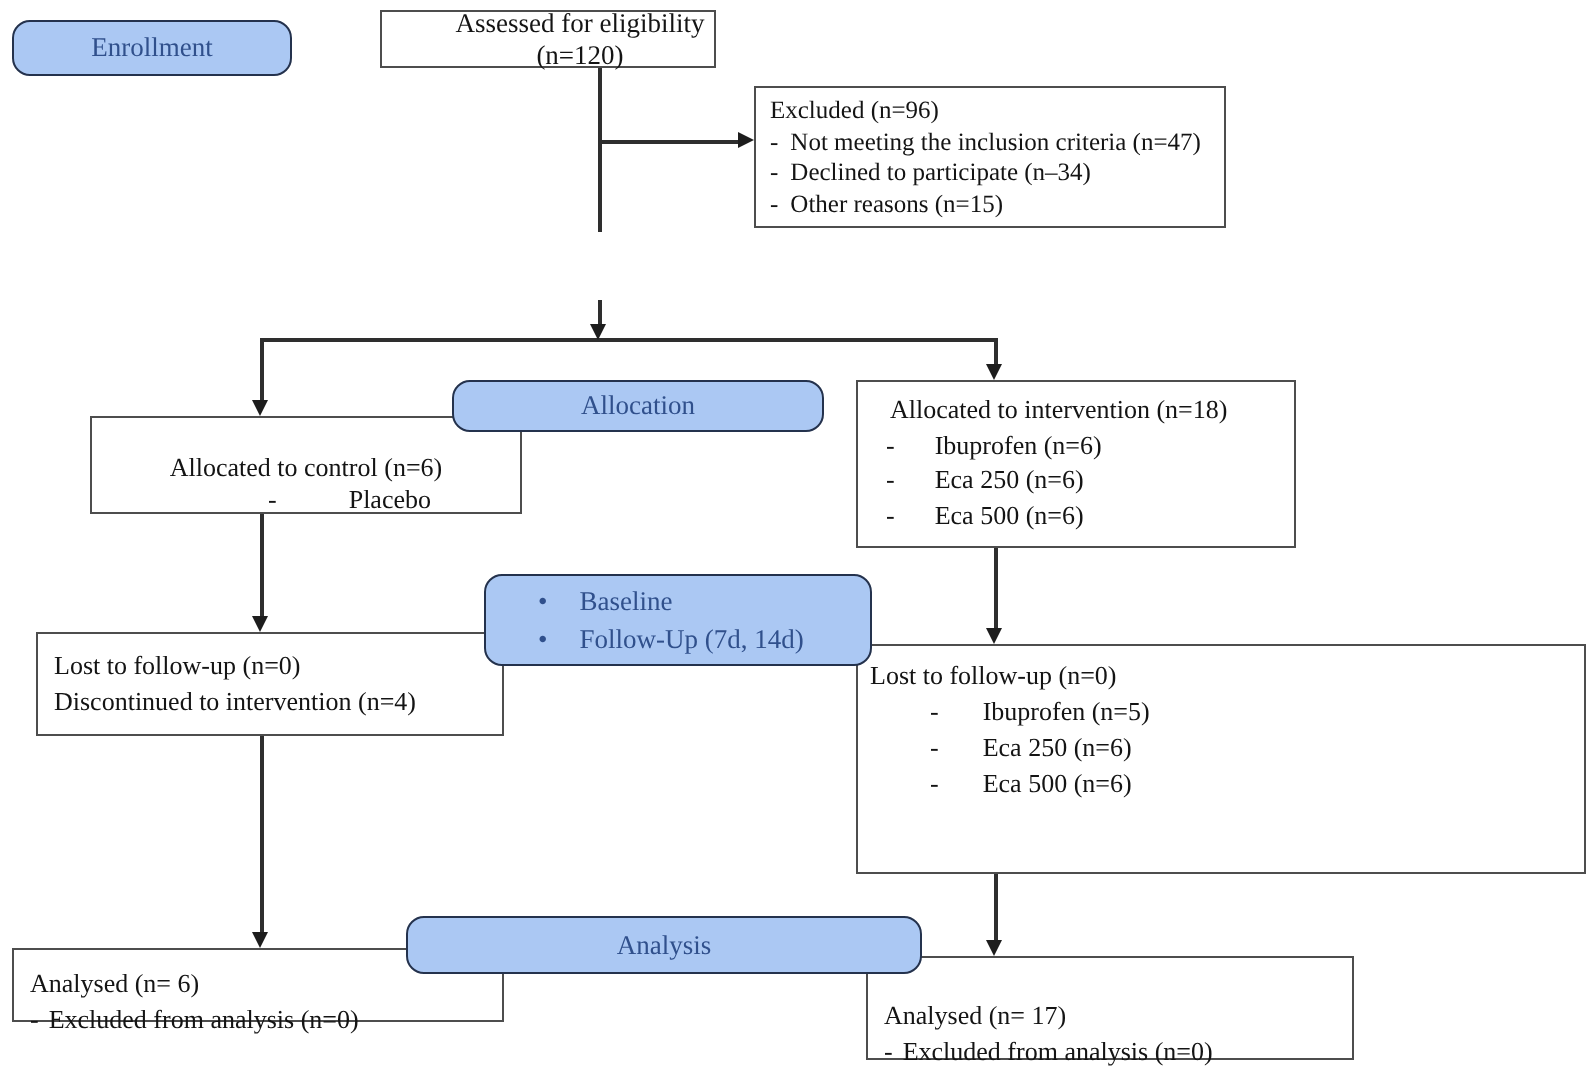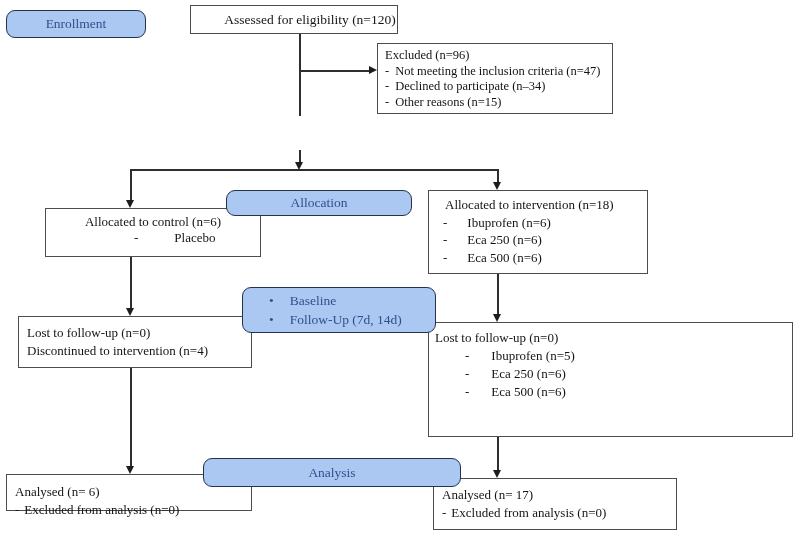--- a/index.html
+++ b/index.html
@@ -86,42 +86,42 @@
     <div class="bullet-row">
       <span class="dash">•</span>
       <span>Follow-Up (7d, 14d)</span>
     </div>
   </div>
 
   <div class="badge" style="left:203px;top:458px;width:258px;height:29px;">
     <span>Analysis</span>
   </div>
 
-  <div class="box center" style="left:190px;top:5px;width:208px;height:29px;font-size:13.5px;padding-left:32px;">
+  <div class="box center" style="left:190px;top:5px;width:168px;height:29px;font-size:13.5px;padding-left:32px;">
     <span>Assessed for eligibility (n=120)</span>
   </div>
 
   <div class="box pad" style="left:377px;top:43px;width:236px;height:71px;font-size:12.5px;line-height:15.5px;">
     <span class="title-line">Excluded (n=96)</span>
     <div class="dash-row" style="gap:6px;">
       <span class="dash">-</span>
       <span>Not meeting the inclusion criteria (n=47)</span>
     </div>
     <div class="dash-row" style="gap:6px;">
       <span class="dash">-</span>
       <span>Declined to participate (n–34)</span>
     </div>
     <div class="dash-row" style="gap:6px;">
       <span class="dash">-</span>
       <span>Other reasons (n=15)</span>
     </div>
   </div>
 
 
-  <div class="box" style="left:45px;top:208px;width:216px;height:49px;padding:5px 0;">
+  <div class="box" style="left:45px;top:208px;width:216px;height:49px;padding:17px 0;">
     <span class="title-line" style="text-align:center;">Allocated to control (n=6)</span>
     <div class="dash-row" style="padding-left:88px;gap:36px;">
       <span class="dash">-</span>
       <span>Placebo</span>
     </div>
   </div>
 
   <div class="box" style="left:428px;top:190px;width:220px;height:84px;padding:5px 0;line-height:17.5px;">
     <span class="title-line" style="padding-left:16px;">Allocated to intervention (n=18)</span>
     <div class="dash-row" style="padding-left:14px;gap:20px;">
@@ -160,21 +160,21 @@
   </div>
 
   <div class="box" style="left:6px;top:474px;width:246px;height:37px;padding:8px 8px;line-height:18px;">
     <span class="title-line">Analysed (n= 6)</span>
     <div class="dash-row" style="gap:5px;">
       <span class="dash">-</span>
       <span>Excluded from analysis (n=0)</span>
     </div>
   </div>
 
-  <div class="box" style="left:433px;top:478px;width:244px;height:52px;padding:7px 8px;line-height:18px;">
+  <div class="box" style="left:433px;top:478px;width:244px;height:52px;padding:20px 8px;line-height:18px;">
     <span class="title-line">Analysed (n= 17)</span>
     <div class="dash-row" style="gap:5px;">
       <span class="dash">-</span>
       <span>Excluded from analysis (n=0)</span>
     </div>
   </div>
 
 </div>
 
 </body></html>

